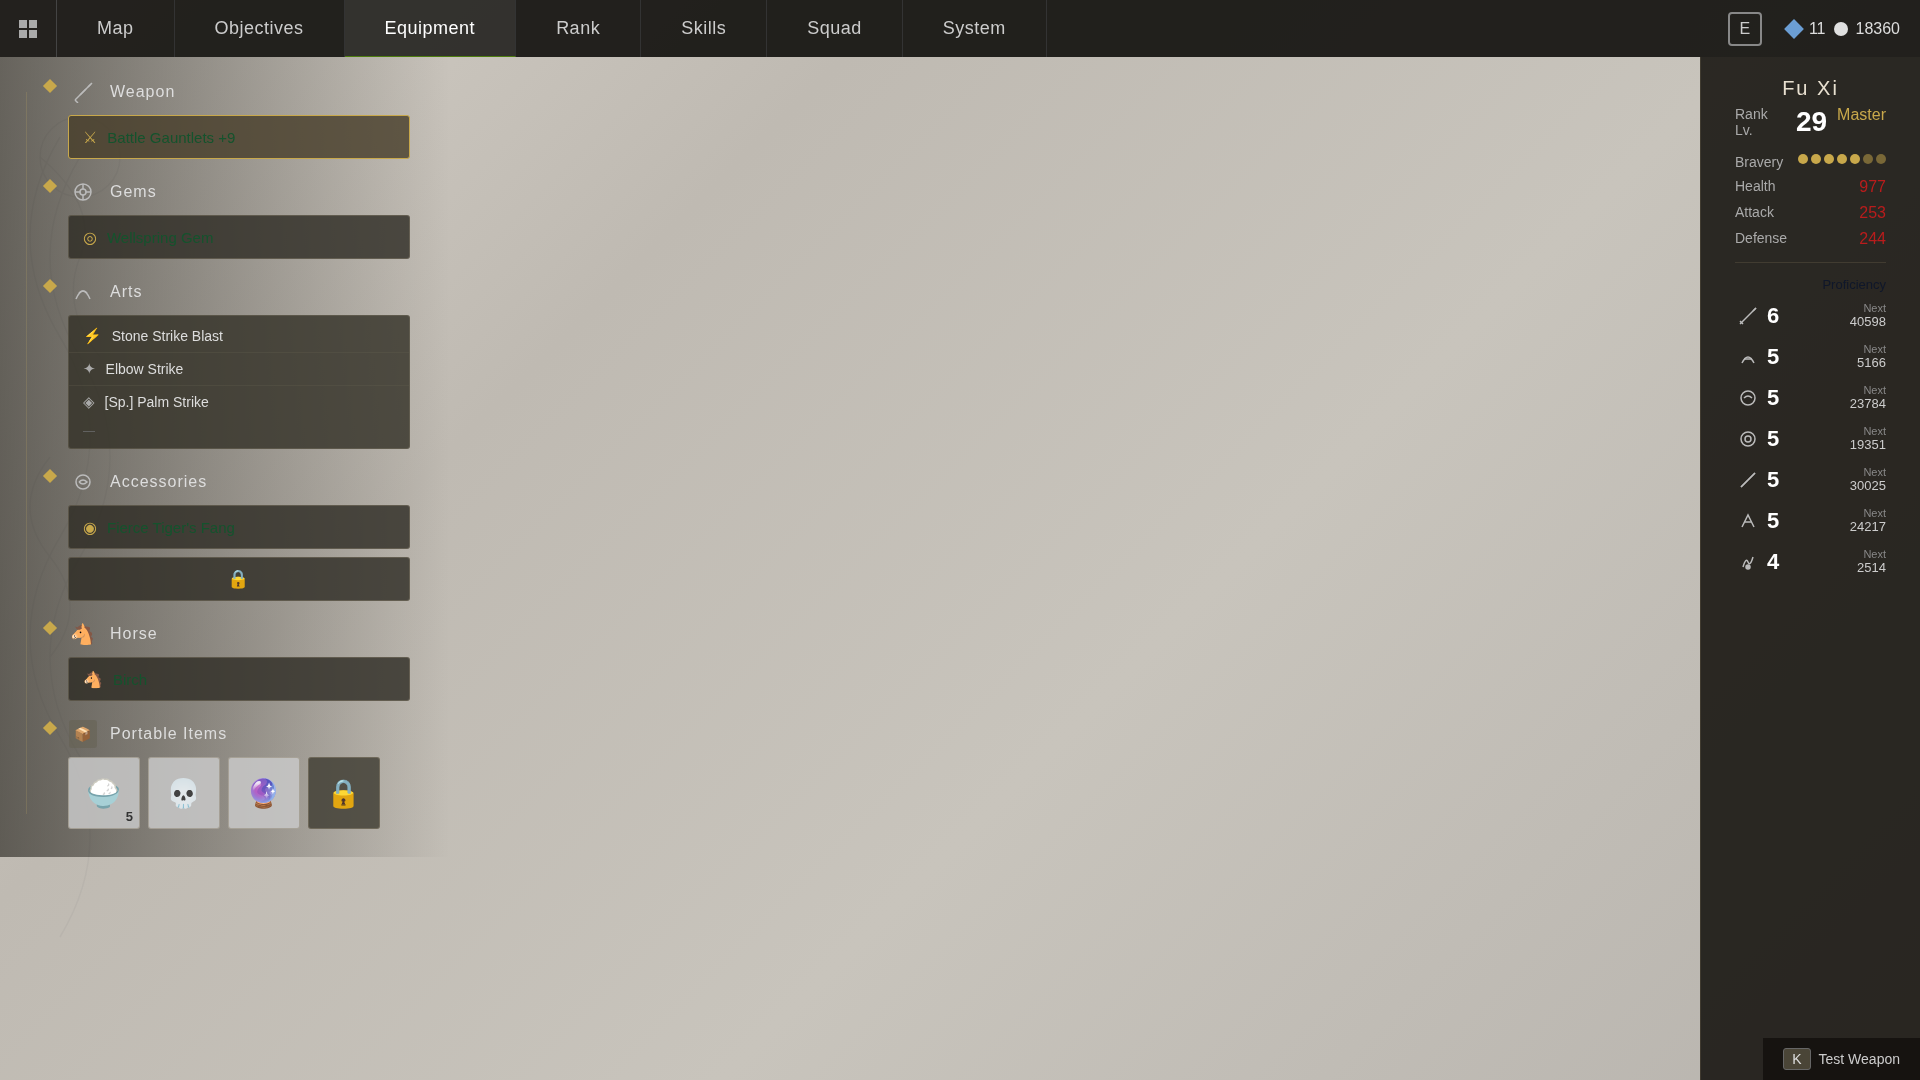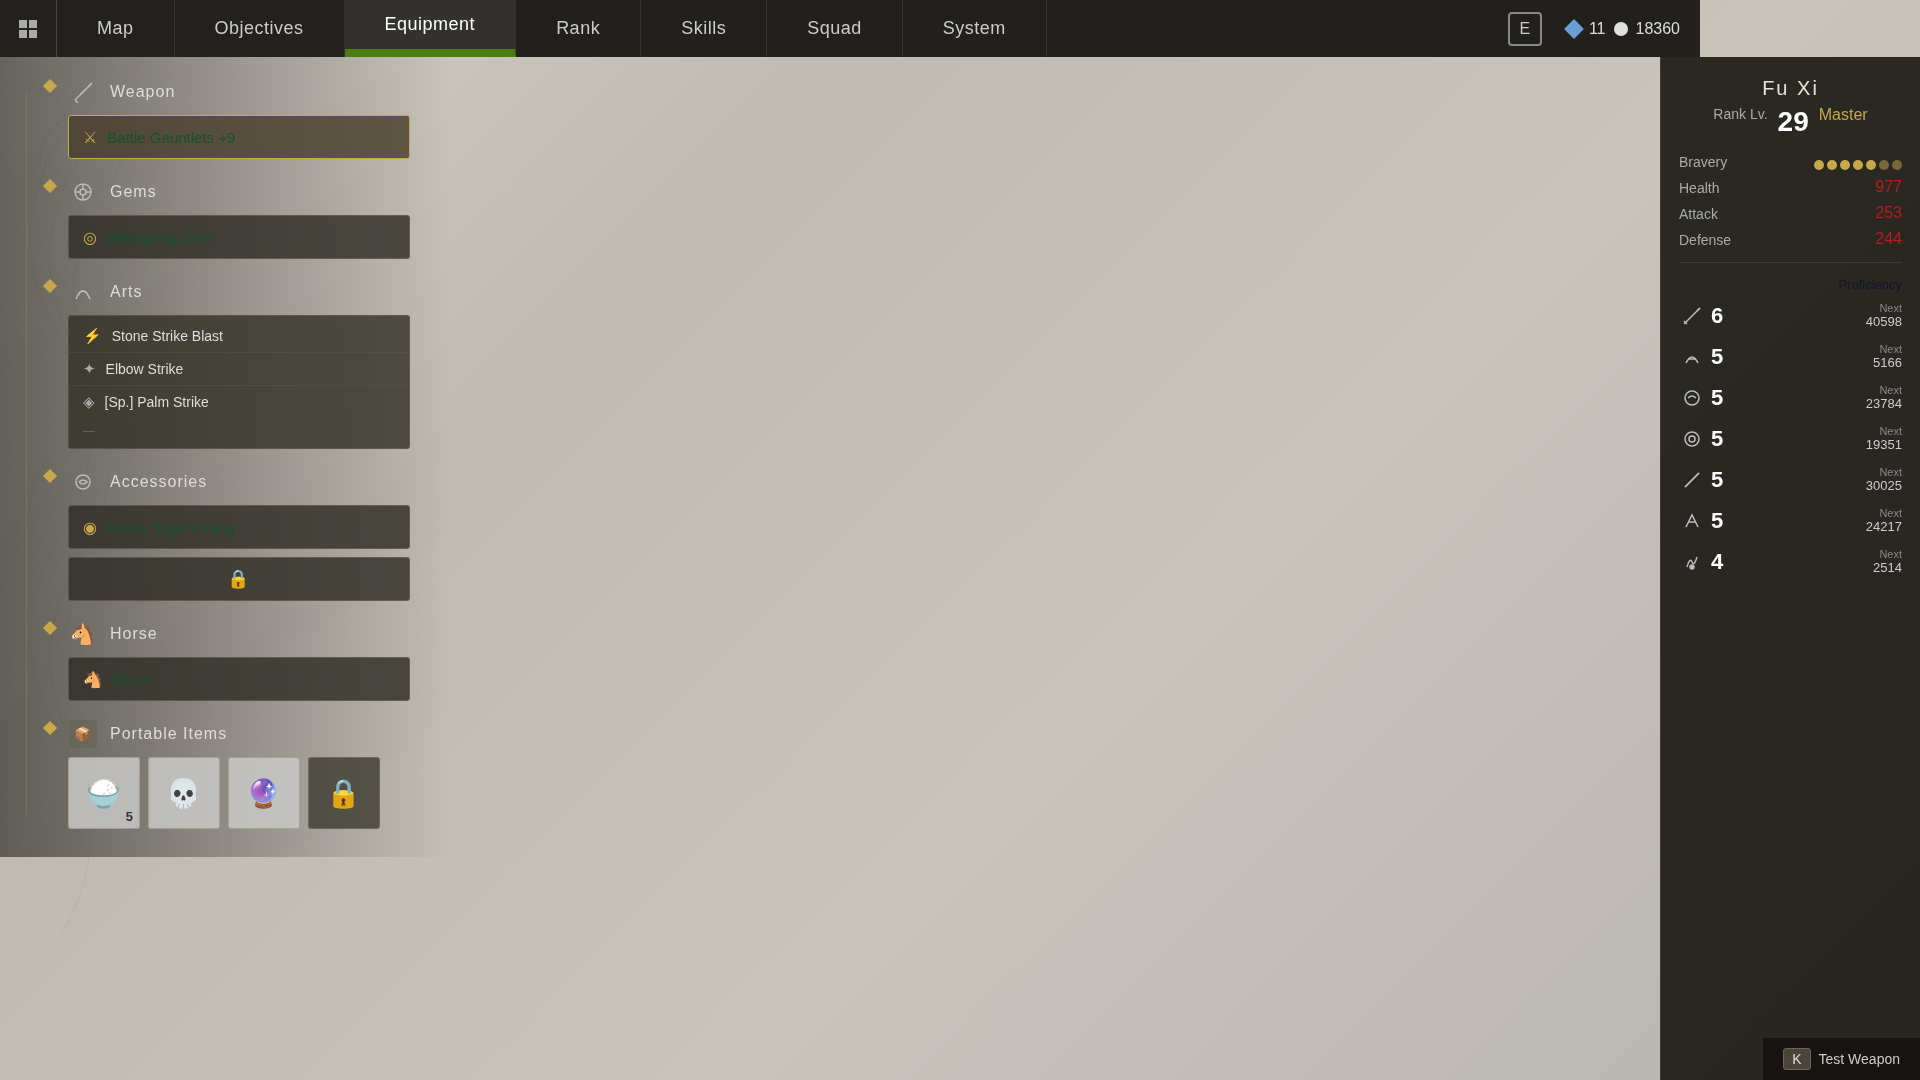--- a/index.html
+++ b/index.html
@@ -19,21 +19,21 @@
       width: 1920px;
       height: 1080px;
       background: linear-gradient(135deg, #d4cfc7 0%, #bfbab2 30%, #c8c4bc 60%, #b8b4ae 100%);
       z-index: 0;
     }
 
     
     .top-nav {
       position: absolute;
       top: 0; left: 0;
-      width: 1700px;
+      width: 1920px;
       height: 57px;
       background: rgba(20,18,15,0.92);
       display: flex;
       align-items: center;
       z-index: 10;
     }
 
     .nav-logo {
       width: 57px;
       height: 57px;
@@ -60,21 +60,21 @@
       font-size: 18px;
       cursor: pointer;
       border-right: 1px solid #333;
       height: 100%;
       letter-spacing: 0.5px;
     }
 
     .nav-tab.active {
       background: rgba(255,255,255,0.08);
       color: #fff;
-      border-bottom: 8px solid #4d7c0f;
+      border-bottom: 1px solid #4d7c0f;
     }
 
     .nav-right {
       display: flex;
       align-items: center;
       padding: 0 20px;
       gap: 15px;
     }
 
     .nav-e-btn {
@@ -268,25 +268,25 @@
     .portable-icon {
       font-size: 28px;
       color: #555;
     }
 
     
     .right-panel {
       position: absolute;
       top: 57px;
       right: 0;
-      width: 260px;
+      width: 220px;
       height: 1023px;
       background: rgba(20,18,14,0.88);
       z-index: 5;
-      padding: 20px 18px;
+      padding: 20px 34px;
       border-left: 1px solid rgba(100,90,70,0.4);
     }
 
     .char-name {
       text-align: center;
       color: #e8e0d0;
       font-size: 20px;
       letter-spacing: 2px;
       margin-bottom: 6px;
     }
@@ -311,21 +311,21 @@
     }
 
     .rank-title {
       color: #c8a84b;
       font-size: 16px;
     }
 
     .stat-row {
       display: flex;
       justify-content: space-between;
-      align-items: flex-end;
+      align-items: flex-start;
       margin-bottom: 8px;
     }
 
     .stat-label {
       color: #aaa;
       font-size: 14px;
     }
 
     .stat-value {
       color: #b91c1c;

